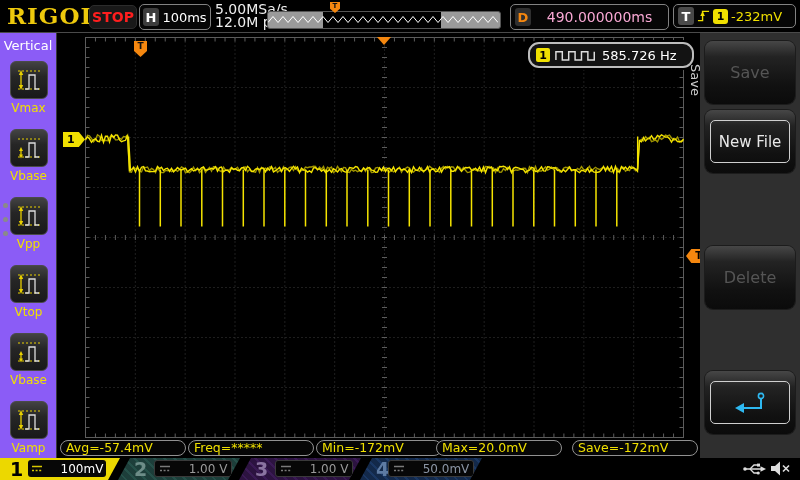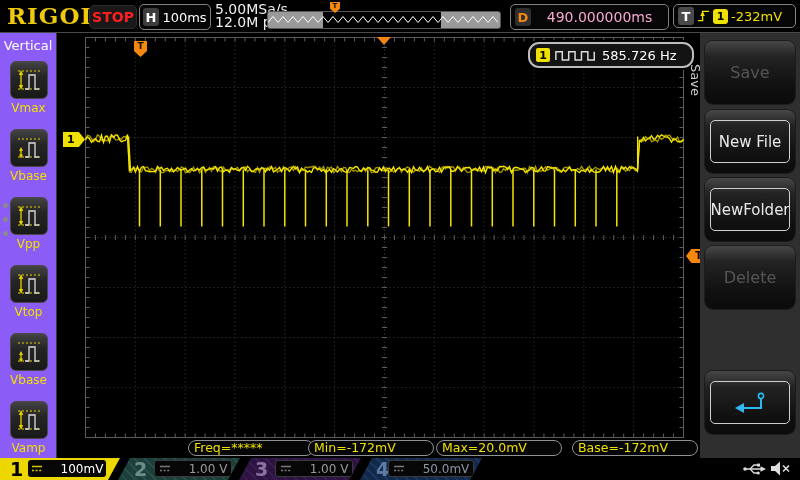--- a/index.html
+++ b/index.html
@@ -229,42 +229,40 @@
     <span class="fb-val">585.726 Hz</span>
   </div>
 
   <div class="abs right-menu">
     <div class="menu-btn" style="top:8px">
       <div class="mb-inner mb-off">Save</div>
     </div>
     <div class="menu-btn" style="top:77px">
       <div class="mb-inner mb-on">New File</div>
     </div>
-    <div class="menu-btn" style="top:145px">
-      <div class="mb-inner mb-on">NewFolder</div>
-    </div>
     <div class="menu-btn" style="top:213px">
       <div class="mb-inner mb-off">Delete</div>
     </div>
     <div class="menu-btn" style="top:338px">
       <div class="mb-inner mb-on">
         <svg width="38" height="26" viewBox="0 0 38 26">
           <circle cx="30" cy="6" r="2.6" stroke="#2eb8f0" stroke-width="1.6" fill="none"></circle>
           <path d="M30,9 V18 H12" stroke="#2eb8f0" stroke-width="2" fill="none"></path>
           <polygon points="4,18 13,13 13,23" fill="#2eb8f0"></polygon>
         </svg>
       </div>
     </div>
   </div>
   <div class="abs save-tab">Save</div>
 
+  <div class="abs meas" style="left:60px">Avg=-57.4mV</div>
   <div class="abs meas" style="left:188px">Freq=*****</div>
-  <div class="abs meas" style="left:308px">Min=-172mV</div>
+  <div class="abs meas" style="left:316px">Min=-172mV</div>
   <div class="abs meas" style="left:436px">Max=20.0mV</div>
-  <div class="abs meas" style="left:572px">Base=-172mV</div>
+  <div class="abs meas" style="left:572px">Save=-172mV</div>
 
   <div class="abs ch-bar">
 
     <div class="ch-block" style="left:0;width:120px;background:#ecd800;
          clip-path:polygon(0 0,100% 0,calc(100% - 12px) 100%,0 100%)">
       <span class="ch-num" style="left:10px;color:#000">1</span>
       <div class="ch-box" style="left:28px;width:78px">
         <svg width="12" height="9" viewBox="0 0 12 9">
           <line x1="1" y1="2.5" x2="11" y2="2.5" stroke="#d8c800" stroke-width="1.4"></line>
           <line x1="1" y1="6.5" x2="11" y2="6.5" stroke="#d8c800" stroke-width="1.4" stroke-dasharray="2 1.6"></line>

